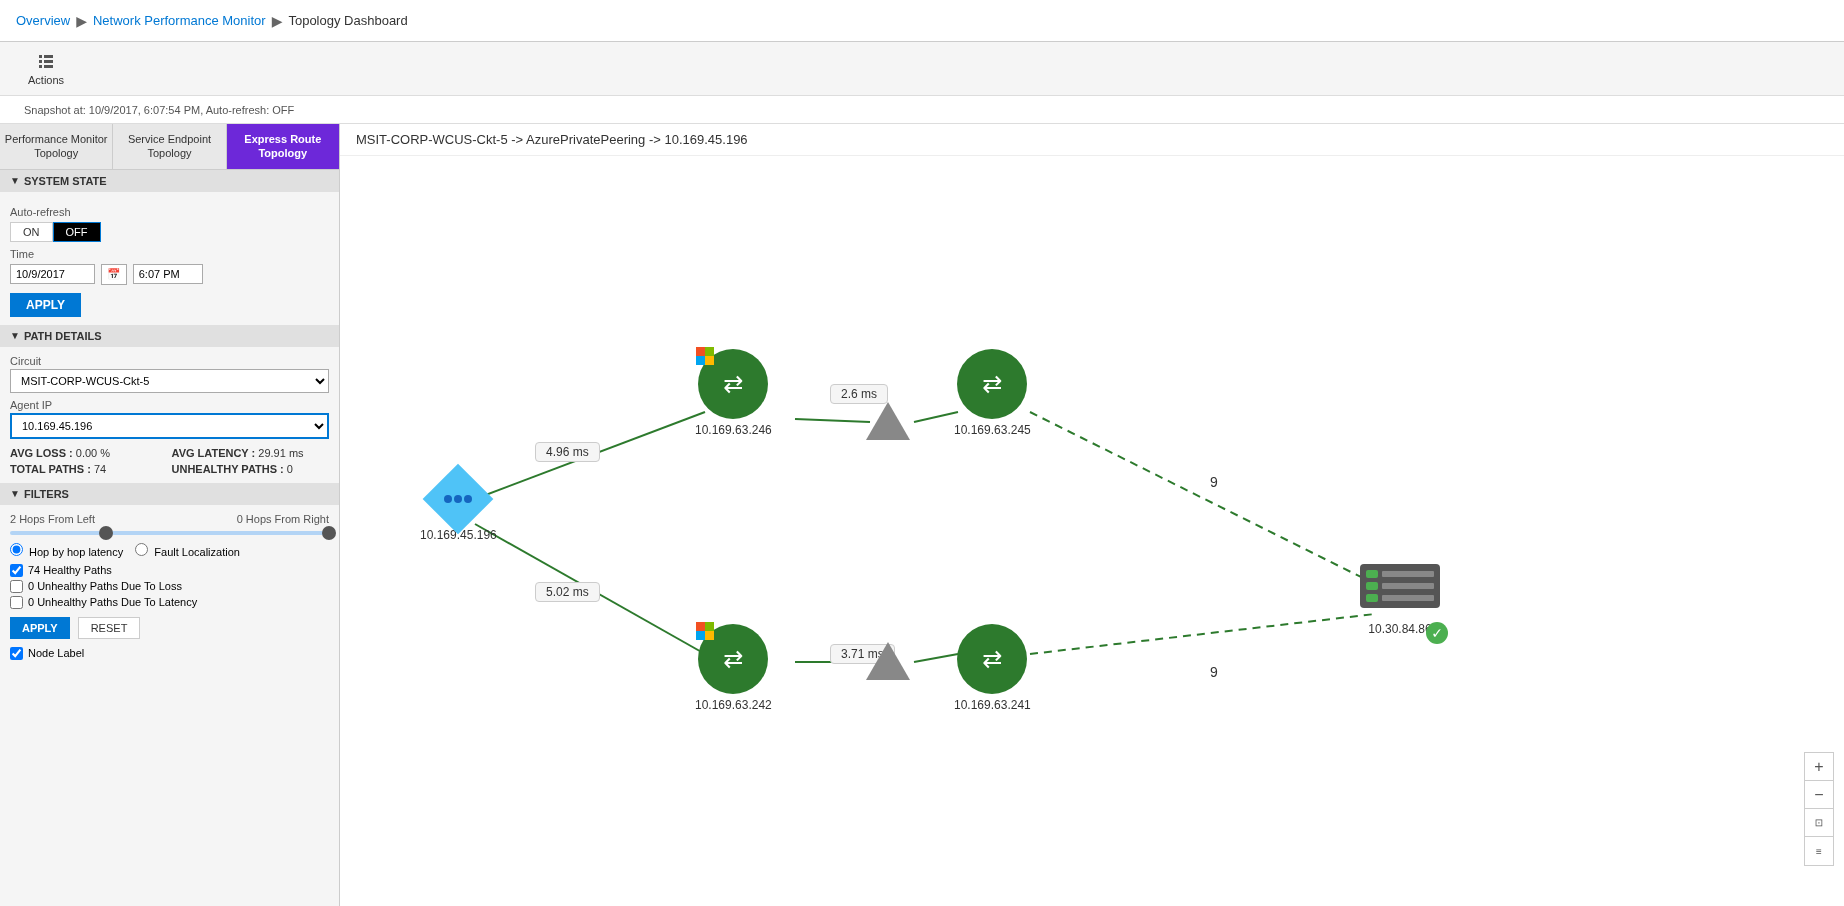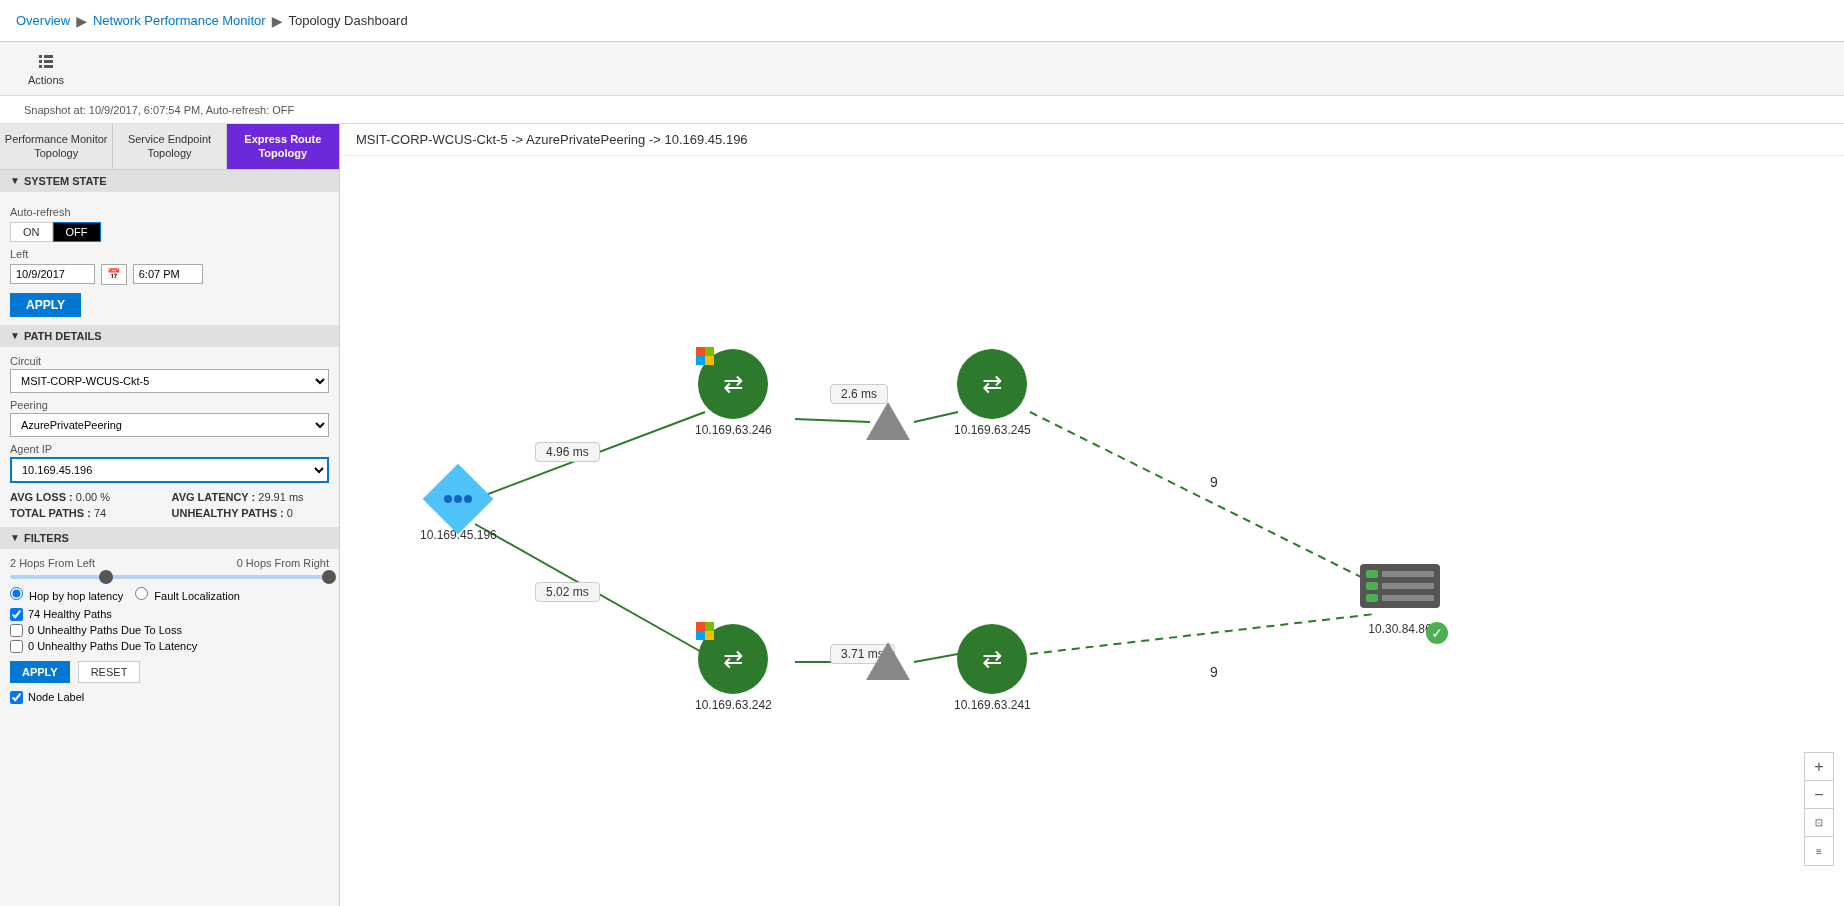--- a/index.html
+++ b/index.html
@@ -183,44 +183,38 @@
     <div class="section-header">
       <span class="arrow">▼</span>
       <span>SYSTEM STATE</span>
     </div>
     <div class="sidebar-content">
       <div class="row-label">Auto-refresh</div>
       <div class="toggle-group">
         <button class="toggle-btn">ON</button>
         <button class="toggle-btn active">OFF</button>
       </div>
-      <div class="row-label">Left</div>
+      <div class="row-label">Time</div>
       <div class="datetime-row">
         <input class="date-input" type="text" value="10/9/2017" style="">
         <button class="cal-icon">📅</button>
         <input class="time-input" type="text" value="6:07 PM" style="">
       </div>
       <button class="apply-btn">APPLY</button>
     </div>
 
     <div class="section-header">
       <span class="arrow">▼</span>
       <span>PATH DETAILS</span>
     </div>
     <div class="sidebar-content">
       <div class="form-row">
         <div class="form-label">Circuit</div>
         <select class="form-select">
           <option>MSIT-CORP-WCUS-Ckt-5</option>
-        </select>
-      </div>
-      <div class="form-row">
-        <div class="form-label">Peering</div>
-        <select class="form-select">
-          <option>AzurePrivatePeering</option>
         </select>
       </div>
       <div class="form-row">
         <div class="form-label">Agent IP</div>
         <select class="form-input">
           <option>10.169.45.196</option>
         </select>
       </div>
 
       <div class="stats-grid">

